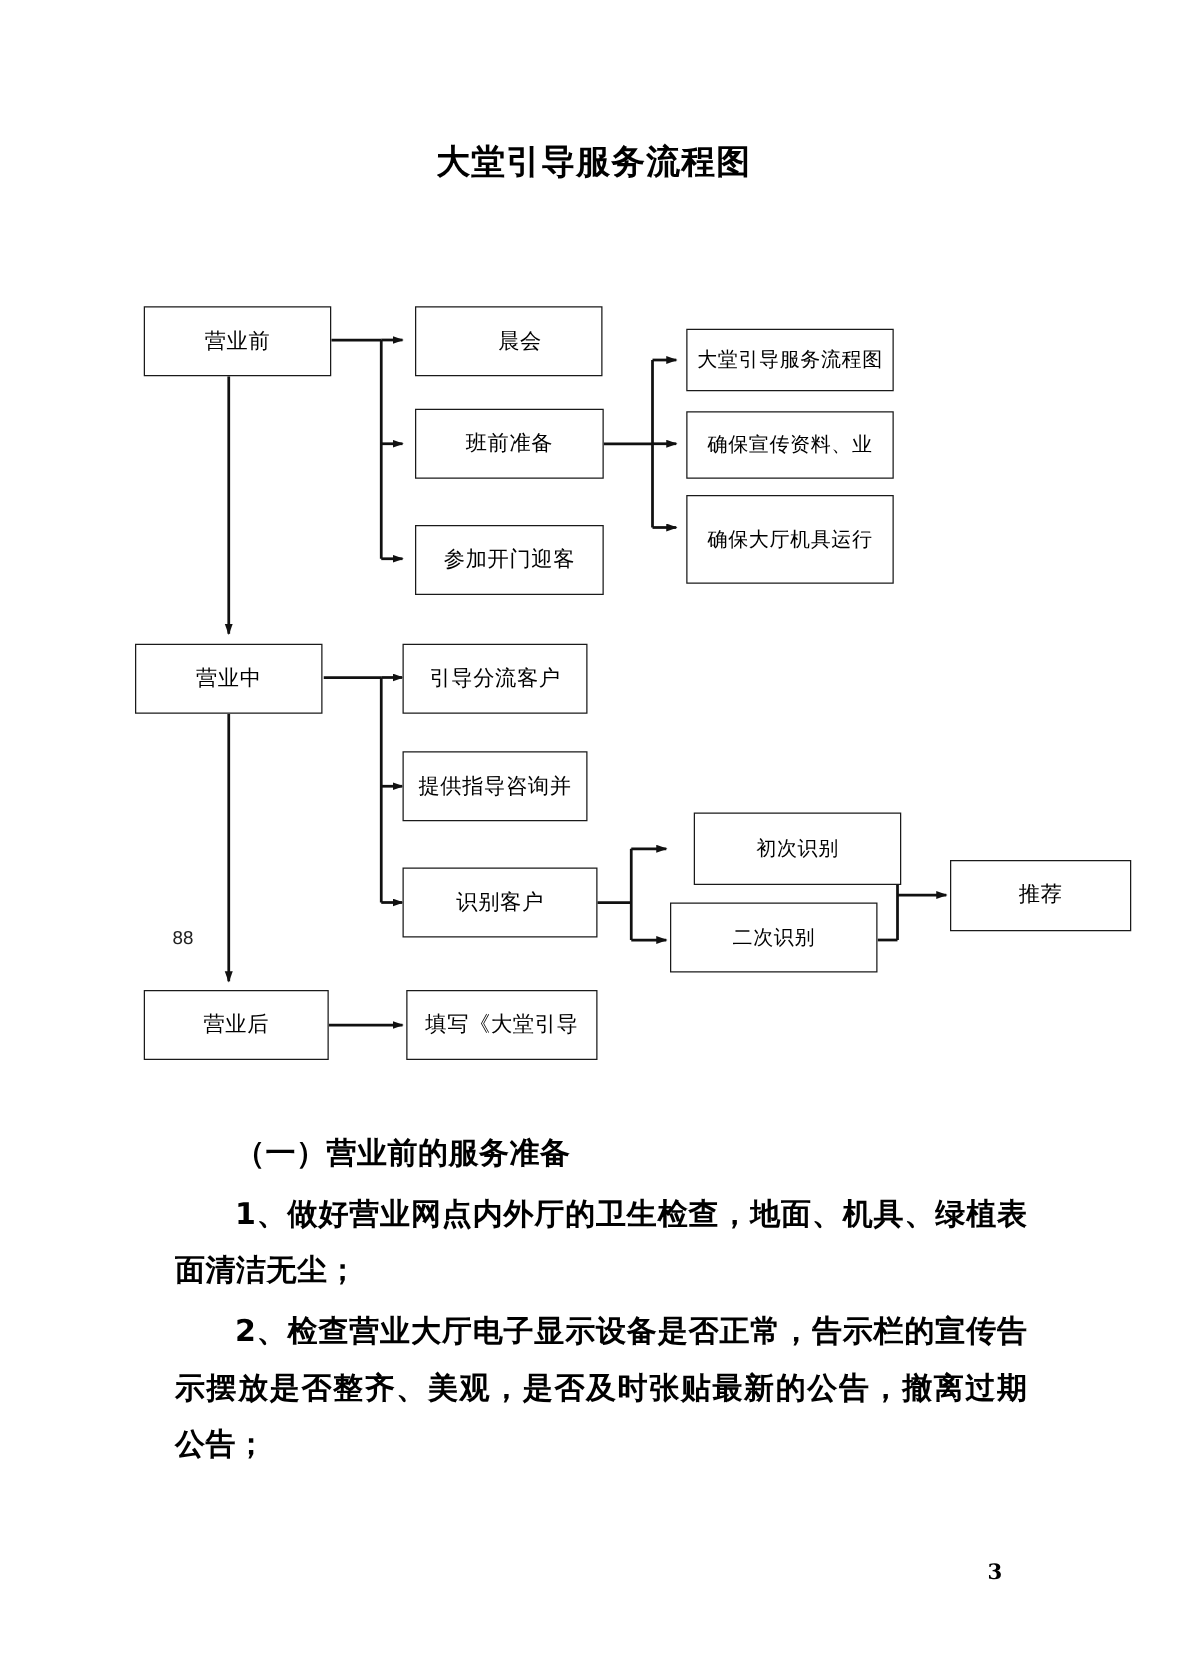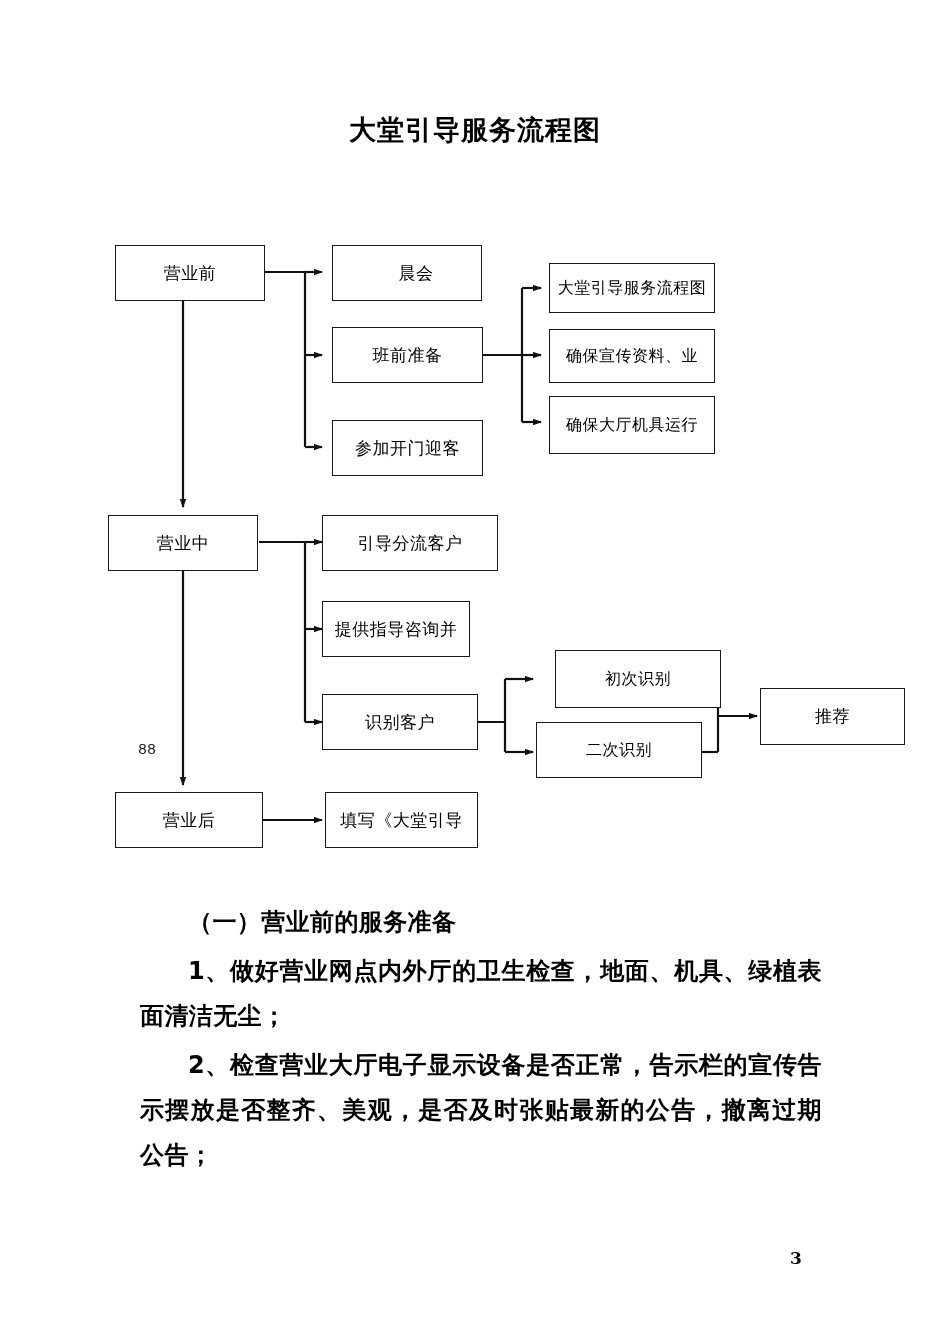--- a/index.html
+++ b/index.html
@@ -65,21 +65,21 @@
     letter-spacing: 0.5px;
   }
   .node.small {
     font-size: 16px;
   }
 
   .anno-88 {
     position: absolute;
     left: 138px;
     top: 742px;
-    font-family: Liberation Mono, monospace;
+    font-family: Liberation Sans, sans-serif;
     font-size: 15px;
     color: #222;
   }
 
   
   .body-text {
     position: absolute;
     left: 140px;
     top: 900px;
     width: 682px;
@@ -176,21 +176,21 @@
     </div>
 
     <div class="node" style="left:332px; top:327px; width:151px; height:56px;">
       <span>班前准备</span>
     </div>
 
     <div class="node" style="left:332px; top:420px; width:151px; height:56px;">
       <span>参加开门迎客</span>
     </div>
 
-    <div class="node" style="left:322px; top:515px; width:176px; height:56px;text-align:center;">
+    <div class="node" style="left:322px; top:515px; width:148px; height:56px;text-align:center;">
       <span>引导分流客户</span>
     </div>
 
     <div class="node" style="left:322px; top:601px; width:148px; height:56px;">
       <span>提供指导咨询并</span>
     </div>
 
     <div class="node" style="left:322px; top:694px; width:156px; height:56px;">
       <span>识别客户</span>
     </div>
@@ -200,21 +200,21 @@
     </div>
 
     <div class="node small" style="left:549px; top:263px; width:166px; height:50px;">
       <span>大堂引导服务流程图</span>
     </div>
 
     <div class="node small" style="left:549px; top:329px; width:166px; height:54px;">
       <span>确保宣传资料、业</span>
     </div>
 
-    <div class="node small" style="left:549px; top:396px; width:166px; height:58px;">
+    <div class="node small" style="left:549px; top:396px; width:166px; height:71px;">
       <span>确保大厅机具运行</span>
     </div>
 
     <div class="node small" style="left:536px; top:650px; width:166px; height:58px;margin-left:19px;">
       <span>初次识别</span>
     </div>
 
     <div class="node small" style="left:536px; top:722px; width:166px; height:56px;">
       <span>二次识别</span>
     </div>

